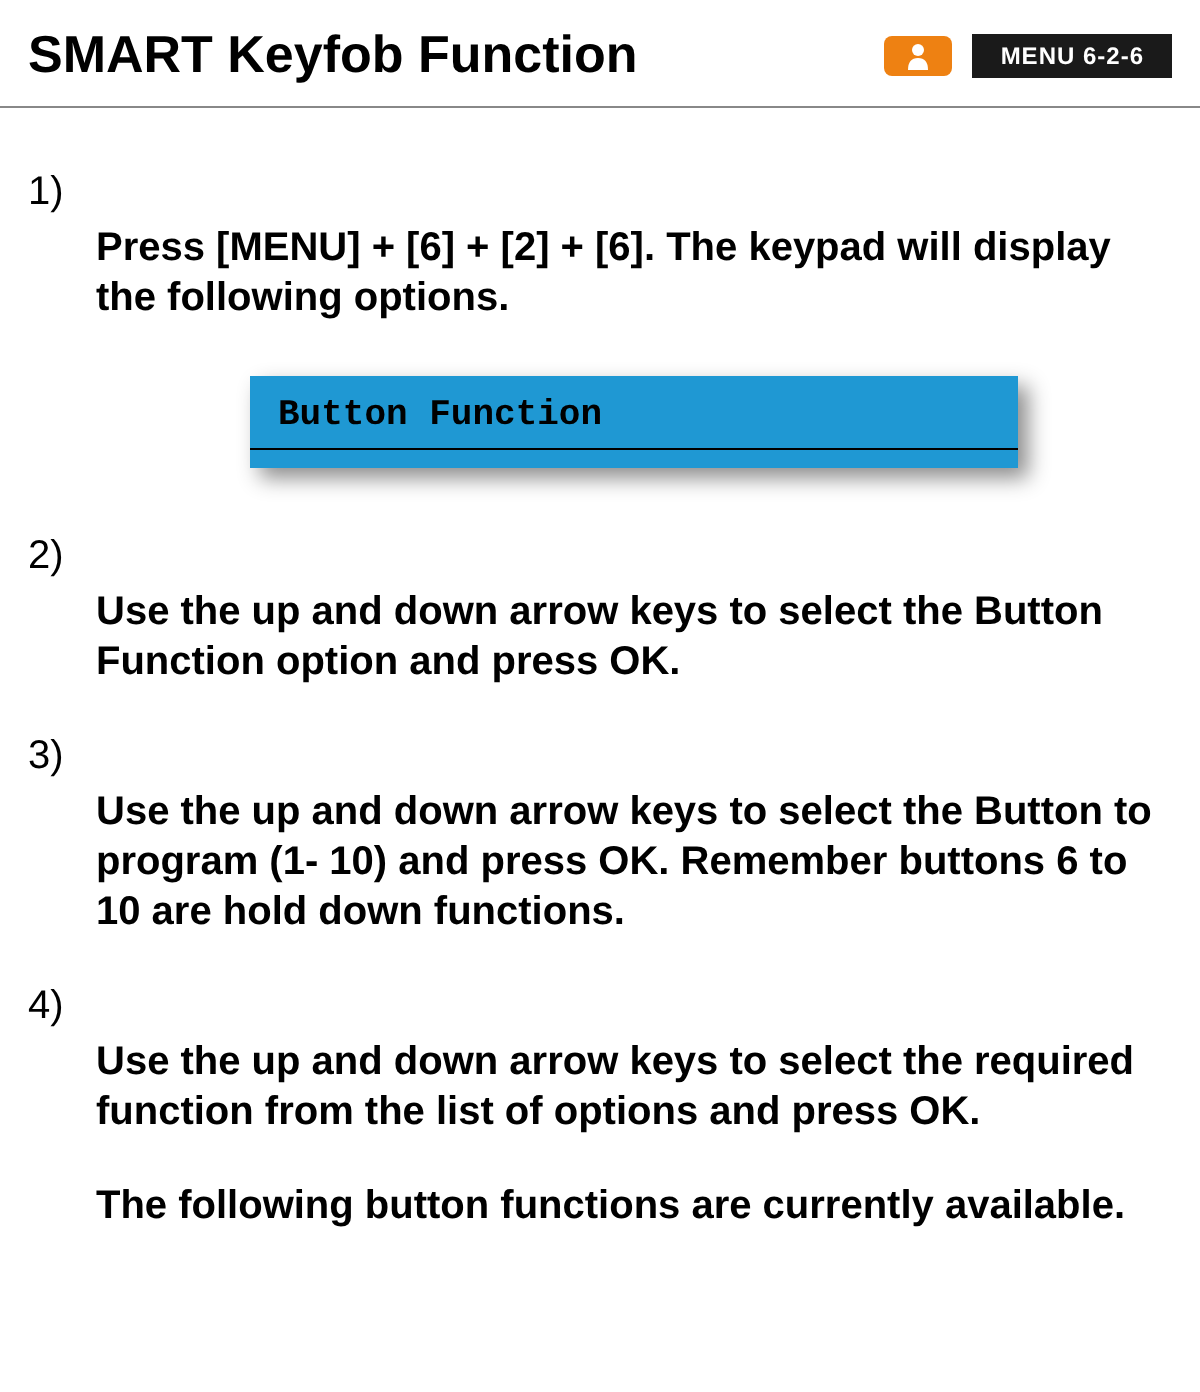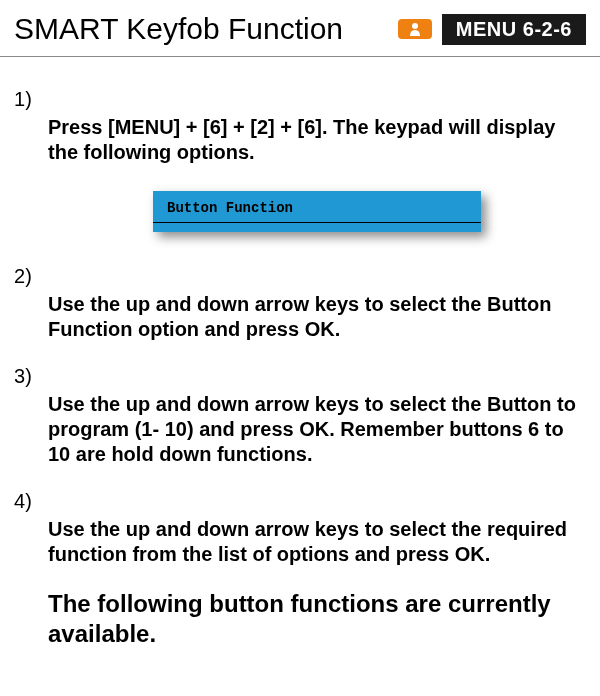--- a/index.html
+++ b/index.html
@@ -15,43 +15,43 @@
       color: #000;
       padding: 0;
     }
     .header {
       display: flex;
       align-items: center;
       padding: 12px 14px 10px 14px;
       border-bottom: 1px solid #888;
     }
     .header-title {
-      font-size: 30px;
-      font-weight: 400;
+      font-size: 26px;
+      font-weight: 700;
       flex: 1;
     }
     .icon-badge {
       background: #ee8112;
       color: #fff;
       width: 34px;
       height: 20px;
       border-radius: 4px;
       display: flex;
       align-items: center;
       justify-content: center;
       margin-right: 10px;
     }
     .icon-badge svg {
       width: 12px;
       height: 14px;
     }
     .menu-label {
       background: #1a1a1a;
       color: #fff;
-      font-size: 20px;
+      font-size: 12px;
       font-weight: 600;
       padding: 4px 14px 4px 14px;
       letter-spacing: 0.5px;
     }
     .content {
       padding: 30px 14px 0 14px;
     }
     ol.steps {
       list-style: none;
       counter-reset: step;
@@ -73,43 +73,43 @@
     ol.steps > li .step-body {
       flex: 1;
       margin-top: 28px;
     }
     .screen-wrap {
       display: flex;
       justify-content: center;
       margin: 26px 0 10px 0;
     }
     .screen {
-      width: 328px;
+      width: 384px;
       background: #1f98d3;
       font-family: "Courier New", monospace;
-      font-size: 14px;
+      font-size: 18px;
       font-weight: 600;
       color: #000;
       box-shadow: 5px 5px 10px rgba(0,0,0,0.45);
       padding: 7px 0 7px 0;
     }
     .screen .line {
       padding: 2px 14px;
     }
     .screen .divider {
       border-top: 1.5px solid #000;
       margin: 2px 0;
     }
     .screen .prompt {
       padding: 2px 14px;
       letter-spacing: 1px;
     }
     .trail-para {
       margin-left: 34px;
-      font-size: 24px;
+      font-size: 20px;
       font-weight: 600;
       line-height: 1.25;
       margin-top: 6px;
     }
   </style>
 </head>
 <body>
 
 <div class="header">
   <div class="header-title">SMART Keyfob Function</div>

